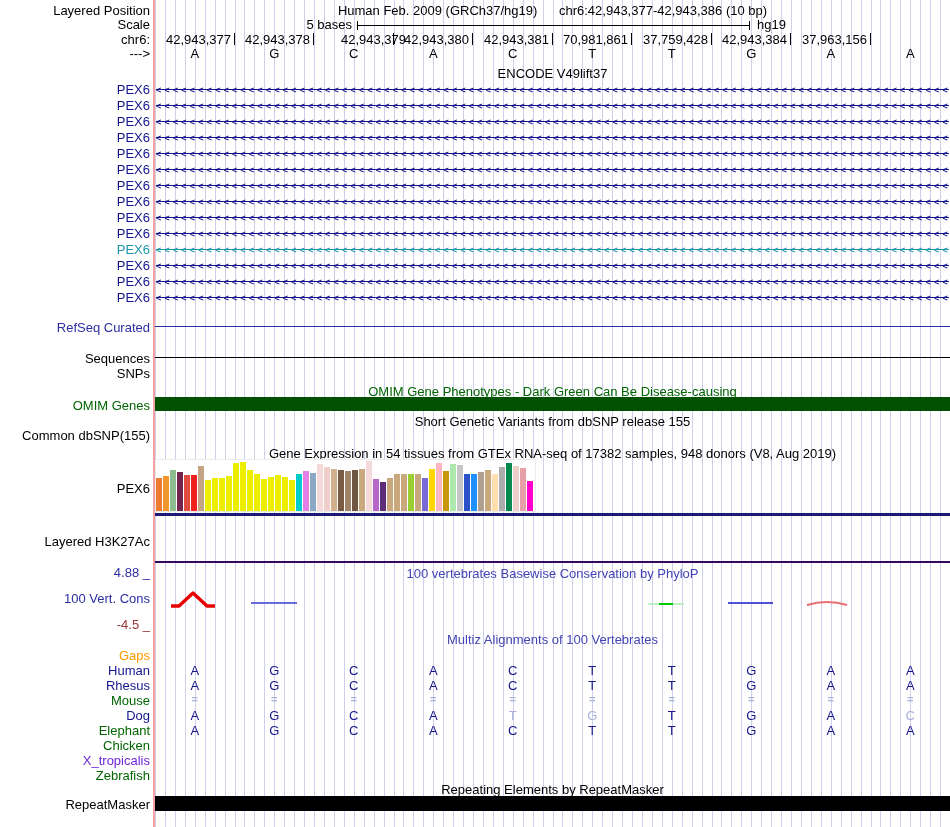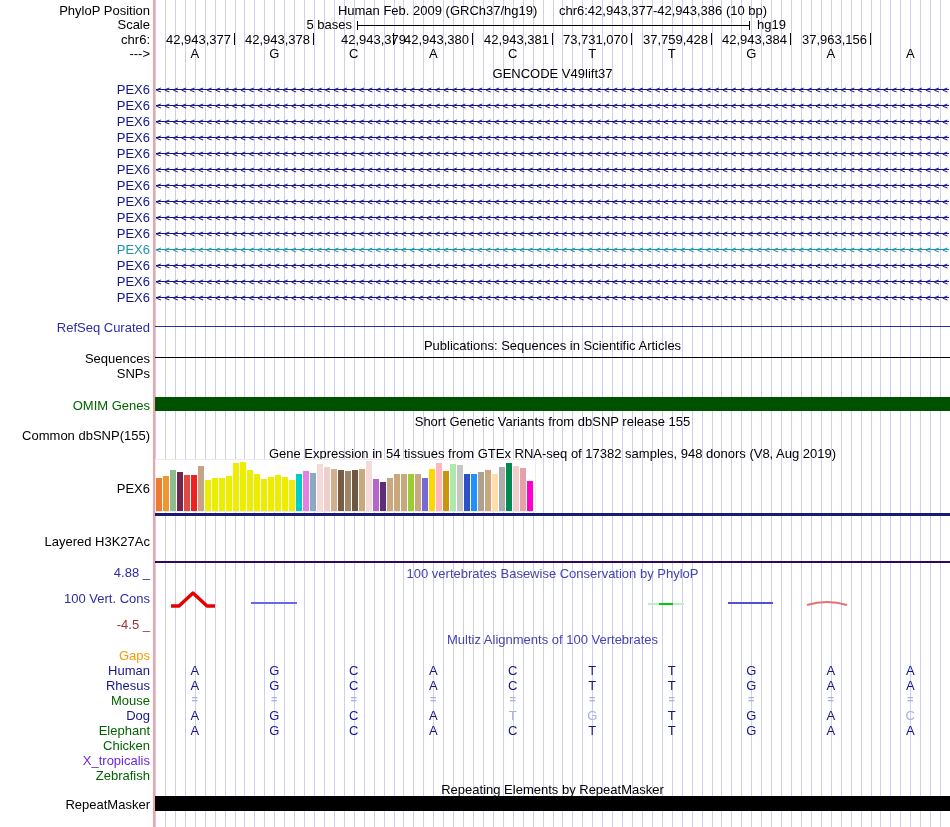--- a/index.html
+++ b/index.html
@@ -29,46 +29,46 @@
   .mletter{width:24px;text-align:center;}
   .num{top:32px;width:72px;text-align:right;}
 </style>
 </head>
 <body>
 
 <div id="app">
   <div id="grid"></div>
   <div id="pink-line"></div>
 
-  <div class="gutter" style="top:3px">PhyloP Position</div>
+  <div class="gutter" style="top:3px">Layered Position</div>
   <div class="center-title" style="top:3px">
     <span>Human Feb. 2009 (GRCh37/hg19)</span>
     <span style="padding-left:18px">chr6:42,943,377-42,943,386 (10 bp)</span>
   </div>
 
   <div class="gutter" style="top:17px">Scale</div>
   <div class="abs" style="left:155px;top:17px;width:197px;text-align:right">5 bases</div>
   <div class="abs ruler-line"></div>
   <div class="abs ruler-tick" style="left:357px"></div>
   <div class="abs ruler-tick" style="left:749px"></div>
   <div class="abs" style="left:757px;top:17px">hg19</div>
 
   <div class="gutter" style="top:32px">chr6:</div>
   <div class="gutter" style="top:46px">---&gt;</div>
 
-  <div class="center-title" style="top:66px">GENCODE V49lift37</div>
+  <div class="center-title" style="top:66px">ENCODE V49lift37</div>
 
   <div class="gutter navy" style="top:320px">RefSeq Curated</div>
   <div class="abs line-navy" style="top:326px"></div>
 
-  <div class="center-title" style="top:338px">Publications: Sequences in Scientific Articles</div>
   <div class="gutter" style="top:351px">Sequences</div>
   <div class="abs line-black" style="top:357px"></div>
   <div class="gutter" style="top:366px">SNPs</div>
 
+  <div class="center-title green" style="top:384px">OMIM Gene Phenotypes - Dark Green Can Be Disease-causing</div>
   <div class="gutter green" style="top:398px">OMIM Genes</div>
   <div class="abs omim-bar"></div>
 
   <div class="center-title" style="top:414px">Short Genetic Variants from dbSNP release 155</div>
   <div class="gutter" style="top:428px">Common dbSNP(155)</div>
 
   <div class="center-title" style="top:446px">Gene Expression in 54 tissues from GTEx RNA-seq of 17382 samples, 948 donors (V8, Aug 2019)</div>
   <div class="abs gtex-box"></div>
   <div class="gutter" style="top:481px">PEX6</div>
   <div id="gtex-bars"></div>
@@ -92,21 +92,21 @@
 <div class="abs num" style="left: 159px; top: 32px;">42,943,377</div>
     <div class="abs" style="left: 234px; top: 33px; width: 1px; height: 12px; background: rgb(0, 0, 0);"></div>
     <div class="abs num" style="left: 238px; top: 32px;">42,943,378</div>
     <div class="abs" style="left: 313px; top: 33px; width: 1px; height: 12px; background: rgb(0, 0, 0);"></div>
     <div class="abs num" style="left: 334px; top: 32px;">42,943,379</div>
     <div class="abs" style="left: 393px; top: 33px; width: 1px; height: 12px; background: rgb(0, 0, 0);"></div>
     <div class="abs num" style="left: 397px; top: 32px;">42,943,380</div>
     <div class="abs" style="left: 472px; top: 33px; width: 1px; height: 12px; background: rgb(0, 0, 0);"></div>
     <div class="abs num" style="left: 477px; top: 32px;">42,943,381</div>
     <div class="abs" style="left: 552px; top: 33px; width: 1px; height: 12px; background: rgb(0, 0, 0);"></div>
-    <div class="abs num" style="left: 556px; top: 32px;">73,731,070</div>
+    <div class="abs num" style="left: 556px; top: 32px;">70,981,861</div>
     <div class="abs" style="left: 631px; top: 33px; width: 1px; height: 12px; background: rgb(0, 0, 0);"></div>
     <div class="abs num" style="left: 636px; top: 32px;">37,759,428</div>
     <div class="abs" style="left: 711px; top: 33px; width: 1px; height: 12px; background: rgb(0, 0, 0);"></div>
     <div class="abs num" style="left: 715px; top: 32px;">42,943,384</div>
     <div class="abs" style="left: 790px; top: 33px; width: 1px; height: 12px; background: rgb(0, 0, 0);"></div>
     <div class="abs num" style="left: 795px; top: 32px;">37,963,156</div>
     <div class="abs" style="left: 870px; top: 33px; width: 1px; height: 12px; background: rgb(0, 0, 0);"></div>
     <div class="abs seqletter" style="left: 182.75px; top: 46px;">A</div>
     <div class="abs seqletter" style="left: 262.25px; top: 46px;">G</div>
     <div class="abs seqletter" style="left: 341.75px; top: 46px;">C</div>

